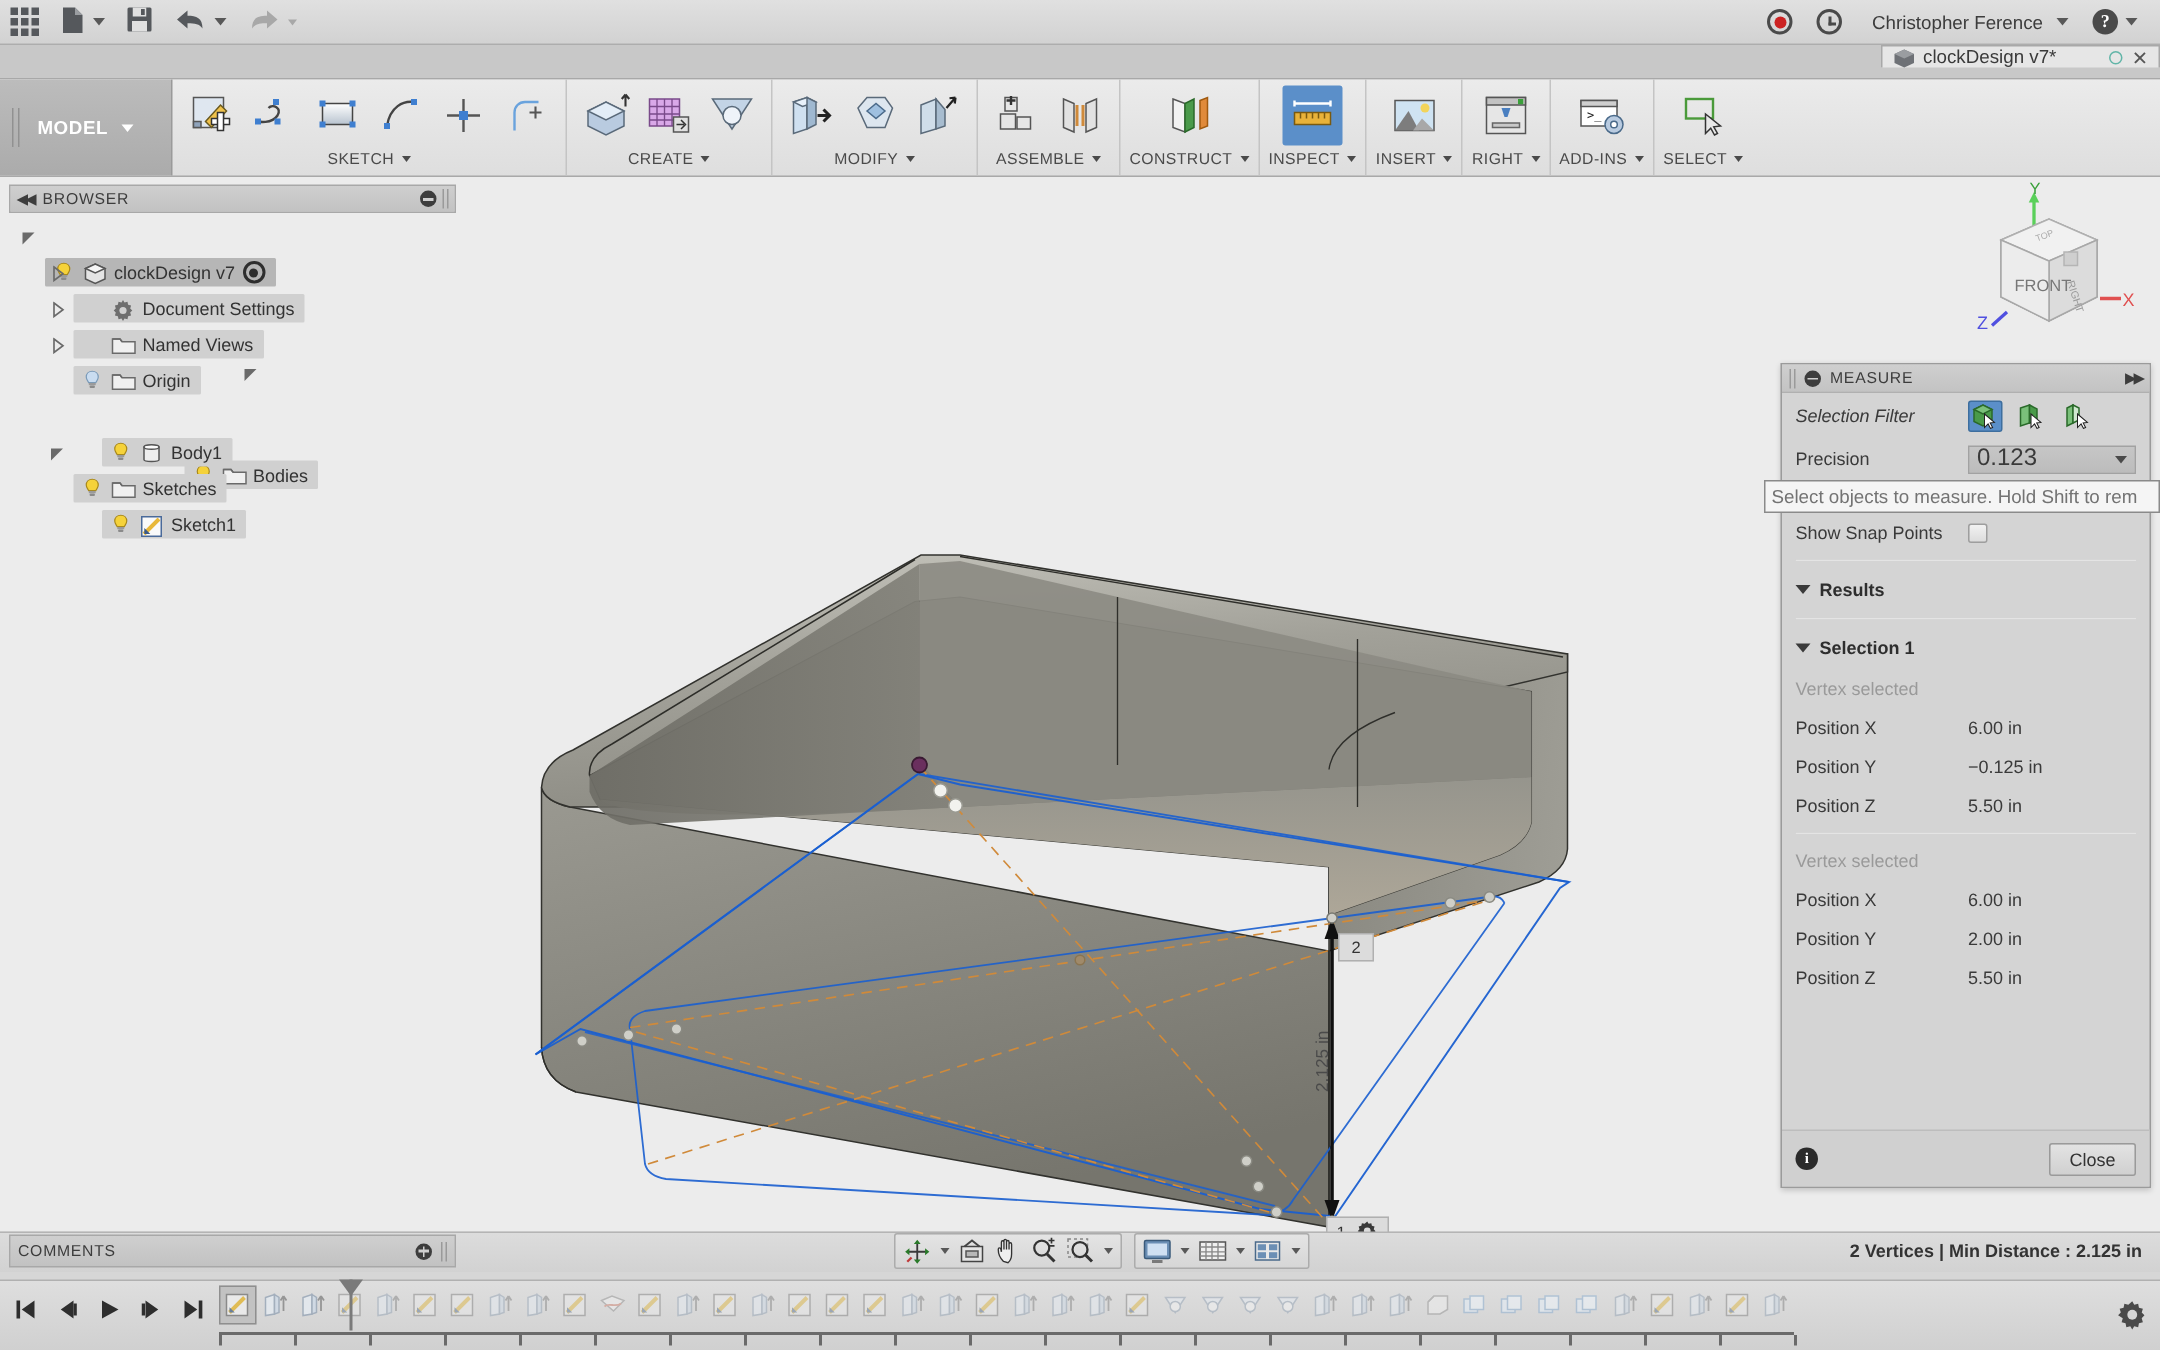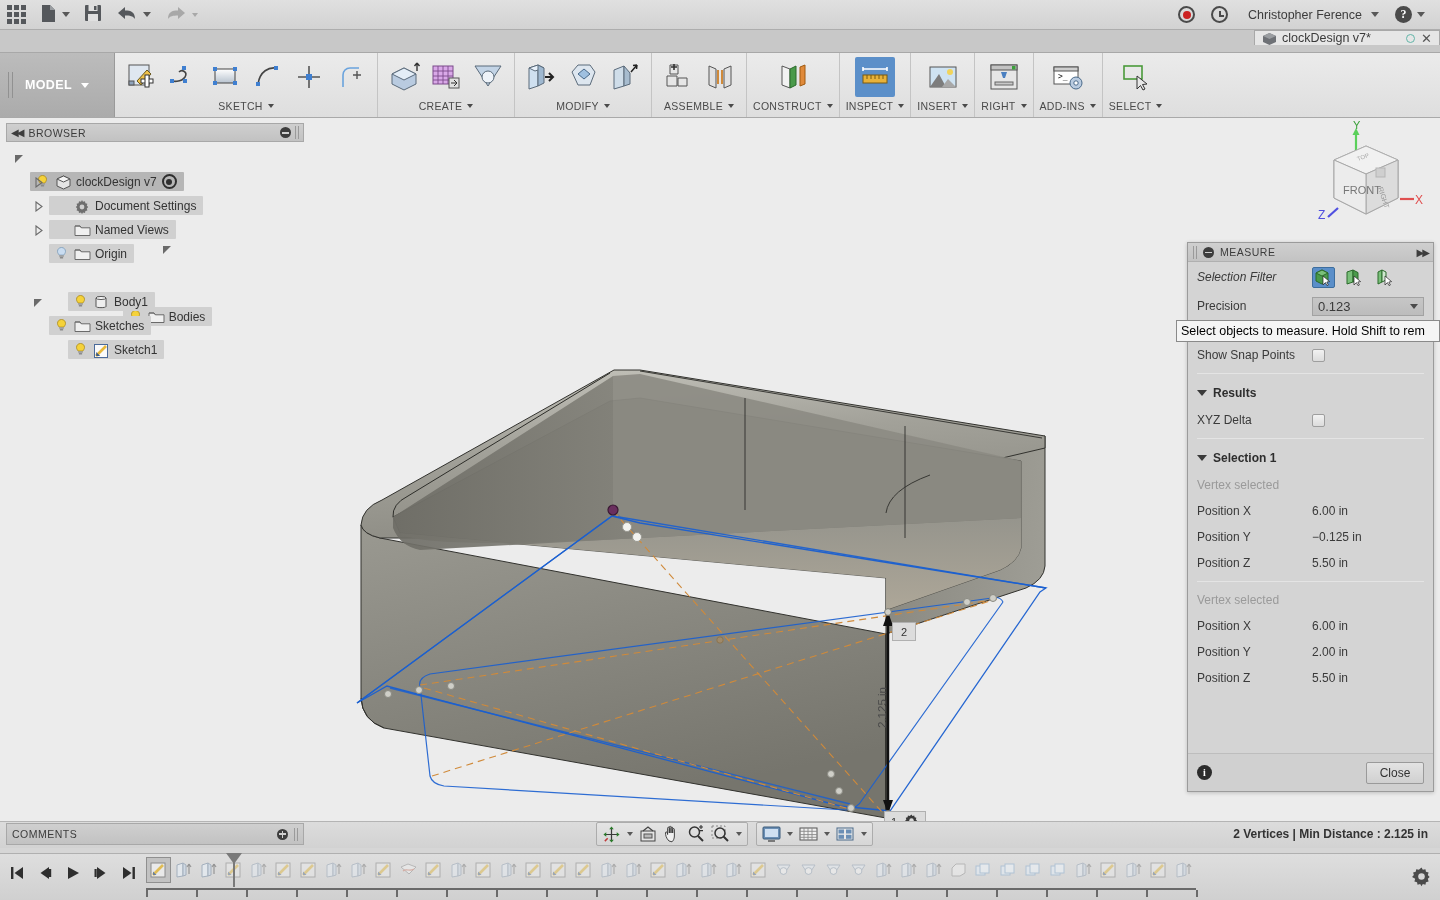--- a/index.html
+++ b/index.html
@@ -121,34 +121,34 @@
            display:flex;align-items:center;padding:0 5px;gap:6px;}
   .m-body{flex:1;padding:0 9px;overflow:hidden;position:relative;}
   .m-row{display:flex;align-items:center;height:26px;}
   .m-lbl{font-size:12px;color:#3a3a3a;flex:0 0 115px;}
   .m-lbl.dim{color:#9a9a9a;}
   .m-val{font-size:12px;color:#3a3a3a;}
   .sfilter{display:flex;gap:8px;align-items:center;}
   .sfbtn{width:23px;height:21px;display:flex;align-items:center;justify-content:center;border-radius:2px;}
   .sfbtn.on{background:#5b8fc9;border:1px solid #3d6e9e;}
   .combo{width:112px;height:19px;background:linear-gradient(#c6c6c6,#bcbcbc);border:1px solid #a2a2a2;
-         display:flex;align-items:center;padding:0 5px;font-size:13px;color:#3a3a3a;}
+         display:flex;align-items:center;padding:0 5px;font-size:16px;color:#3a3a3a;}
   .combo .caret{margin-left:auto;border-top-color:#4a4a4a;}
   .chk{width:13px;height:13px;background:linear-gradient(#f2f2f2,#dcdcdc);border:1px solid #9e9e9e;border-radius:2px;}
   .sect{display:flex;align-items:center;gap:6px;height:28px;font-weight:bold;font-size:12px;color:#2e2e2e;}
   .tri{width:0;height:0;border-left:5px solid transparent;border-right:5px solid transparent;border-top:6px solid #3a3a3a;}
   .hr{height:1px;background:#bdbdbd;border-bottom:1px solid #e4e4e4;margin:5px 0;}
   .m-foot{height:38px;border-top:1px solid #bdbdbd;background:#d0d0d0;display:flex;align-items:center;padding:0 9px;}
   .info-ic{width:15px;height:15px;border-radius:50%;background:#2b2b2b;color:#fff;font-size:10px;font-weight:bold;
            display:flex;align-items:center;justify-content:center;font-family:"Liberation Serif",serif;}
   .close-btn{margin-left:auto;width:58px;height:22px;background:linear-gradient(#e3e3e3,#d0d0d0);
              border:1px solid #9a9a9a;border-radius:2px;font-size:12px;color:#333;
              display:flex;align-items:center;justify-content:center;}
   .tooltip{position:absolute;left:1176px;top:320px;height:22px;background:#f5f5f5;border:1px solid #8a8a8a;
-           display:flex;align-items:center;padding:0 4px;font-size:12.5px;color:#000000;white-space:nowrap;
+           display:flex;align-items:center;padding:0 4px;font-size:12.5px;color:#737373;white-space:nowrap;
            width:264px;overflow:hidden;z-index:20;}
 
   
   .comments{position:absolute;left:6px;top:823px;width:298px;height:22px;
             background:linear-gradient(#cfcfcf,#c2c2c2);border:1px solid #a8a8a8;
             display:flex;align-items:center;padding:0 5px;gap:6px;}
   .plus-circ{width:11px;height:11px;border-radius:50%;background:#3d3d3d;position:relative;margin-left:auto;}
   .plus-circ::after{content:"";position:absolute;left:2px;top:4.8px;width:7px;height:1.6px;background:#cfcfcf;}
   .plus-circ::before{content:"";position:absolute;left:4.7px;top:2px;width:1.6px;height:7px;background:#cfcfcf;}
 
@@ -876,24 +876,20 @@
         <span class="m-lbl">Show Snap Points</span>
         <span class="chk"></span>
       </div>
 
       <div class="hr"></div>
 
       <div class="sect">
         <span class="tri"></span>
         <span>Results</span>
       </div>
-      <div class="m-row">
-        <span class="m-lbl">XYZ Delta</span>
-        <span class="chk"></span>
-      </div>
 
       <div class="hr"></div>
 
       <div class="sect">
         <span class="tri"></span>
         <span>Selection 1</span>
       </div>
       <div class="m-row">
         <span class="m-lbl dim">Vertex selected</span>
       </div>

